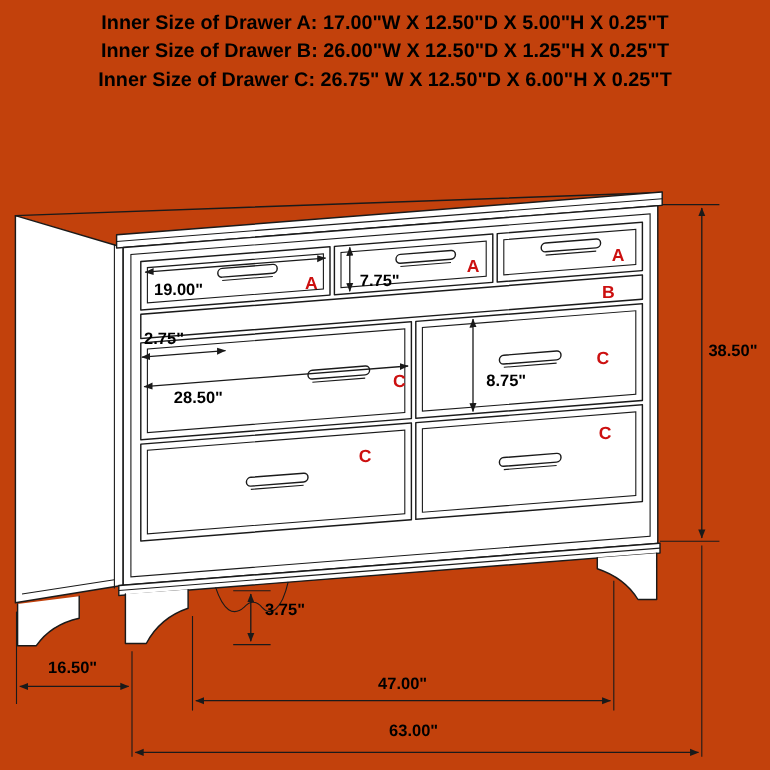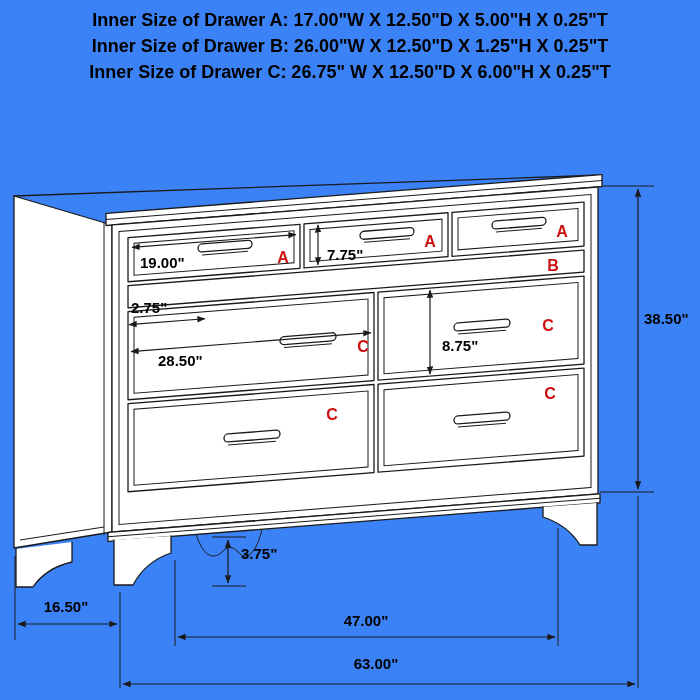--- a/index.html
+++ b/index.html
@@ -1,16 +1,16 @@
 <!DOCTYPE html>
 <html style="--label-red: #cc1010; --line: #1a1a1a;"><head>
 <meta charset="utf-8">
 <style>
   html,body{margin:0;padding:0;background:#fff;}
-  .page{position:relative;width:700px;height:700px;background:#3b82f6;font-family:"Liberation Sans",sans-serif;overflow:hidden;}
+  .page{position:relative;width:700px;height:700px;background:#c2410c;font-family:"Liberation Sans",sans-serif;overflow:hidden;}
   svg{display:block;}
   .ln{stroke:var(--line,#1a1a1a);stroke-width:1.3;fill:none;stroke-linejoin:round;stroke-linecap:round;}
   .fw{fill:#ffffff;}
   .thin{stroke:var(--line,#1a1a1a);stroke-width:1;fill:none;}
   .dim{stroke:var(--line,#1a1a1a);stroke-width:1.2;fill:none;}
   .t-title{font-weight:bold;font-size:18px;fill:#000;}
   .t-dim{font-weight:bold;font-size:15px;fill:#000;}
   .t-red{font-weight:bold;font-size:16px;fill:var(--label-red,#cc1010);}
 </style>
 </head>

